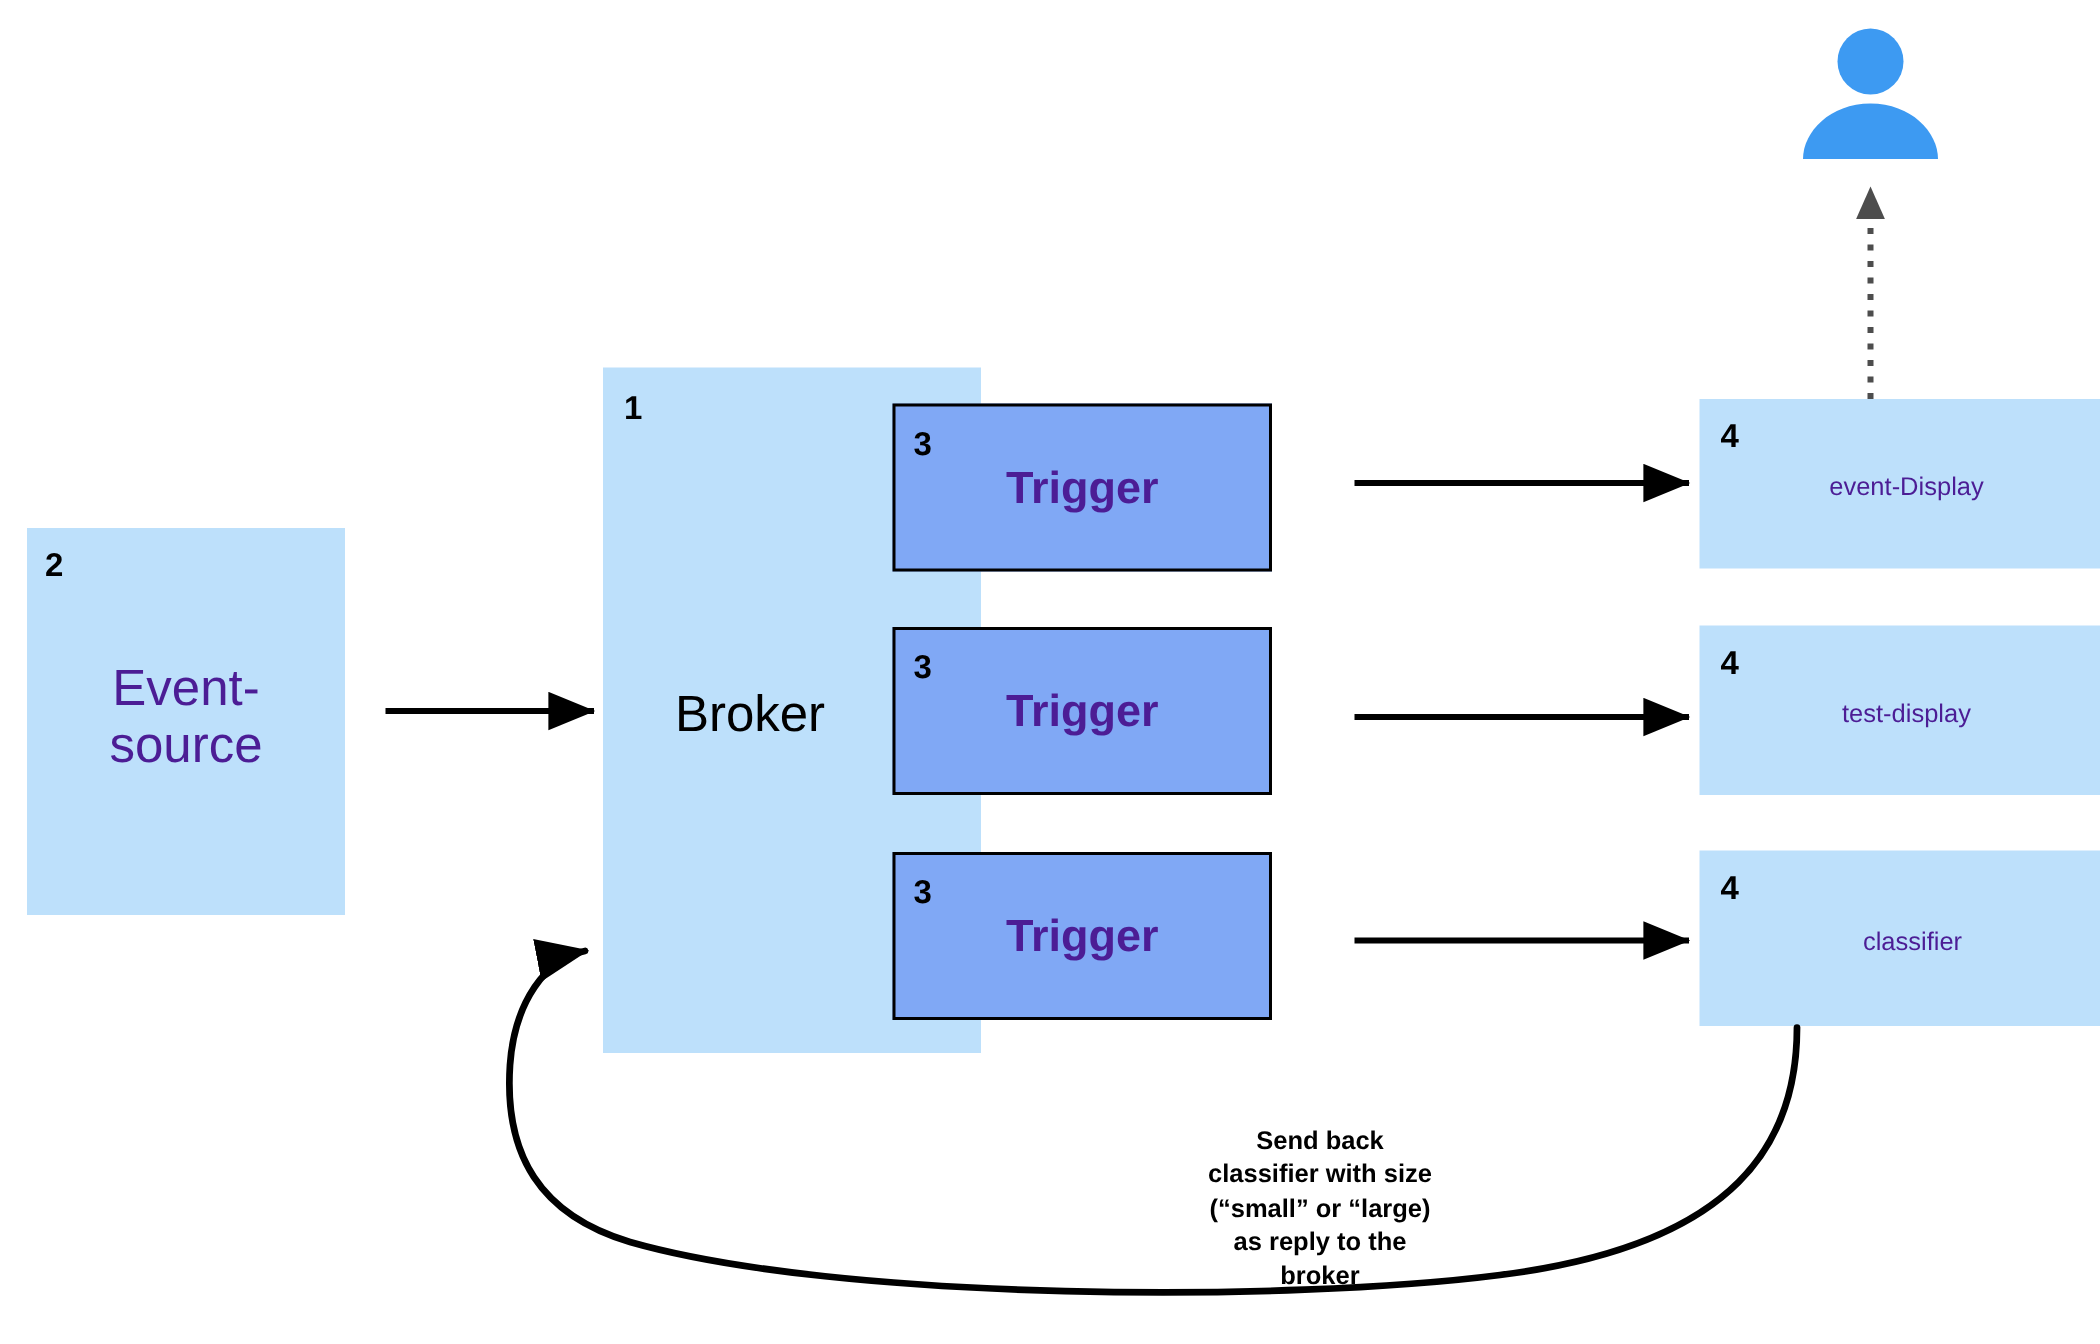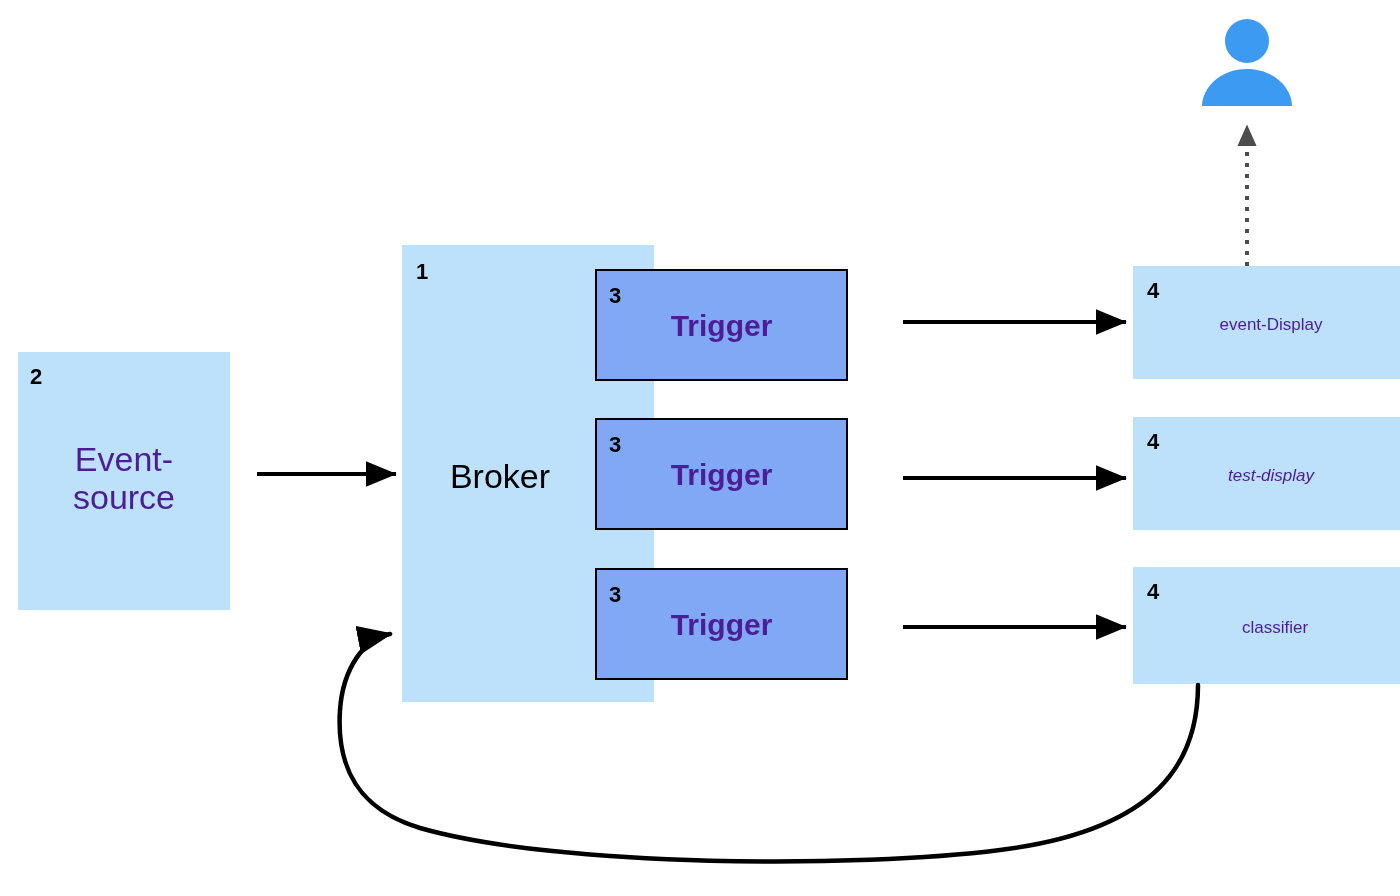--- a/index.html
+++ b/index.html
@@ -120,28 +120,33 @@
     <span class="lbl lbl-lg" style="top:38px;">Trigger</span>
   </div>
 
   <div class="box box-light" style="left:1133px; top:266px; width:267px; height:113px;">
     <span class="idx idx-lg" style="left:14px; top:14px;">4</span>
     <span class="lbl lbl-sm" style="top:49px; left:0; width:252px;">event-Display</span>
   </div>
 
   <div class="box box-light" style="left:1133px; top:417px; width:267px; height:113px;">
     <span class="idx idx-lg" style="left:14px; top:14px;">4</span>
-    <span class="lbl lbl-sm" style="top:49px; left:0; width:252px;font-style:italic;">test-display</span>
+    <span class="lbl lbl-sm" style="top:49px; left:0; width:252px;">test-display</span>
   </div>
 
   <div class="box box-light" style="left:1133px; top:567px; width:267px; height:117px;">
     <span class="idx idx-lg" style="left:14px; top:14px;">4</span>
     <span class="lbl lbl-sm" style="top:51px; left:4px; width:252px;">classifier</span>
   </div>
 
+  <div class="caption" style="left: 760px; top: 750px; width: 240px; white-space: pre-line;">Send back
+classifier with size
+(“small” or “large)
+as reply to the
+broker</div>
 
   <svg class="overlay" viewBox="0 0 1400 896">
     <defs>
       <marker id="arrowSolid" markerWidth="9" markerHeight="9" refX="7.6" refY="3.2" orient="auto" markerUnits="strokeWidth">
         <path d="M0,0 L7.8,3.2 L0,6.4 z" fill="#000000"></path>
       </marker>
       <marker id="arrowCurve" markerWidth="9" markerHeight="9" refX="7.2" refY="3.2" orient="auto" markerUnits="strokeWidth">
         <path d="M0,0 L7.8,3.2 L0,6.4 z" fill="#000000"></path>
       </marker>
       <marker id="arrowDotted" markerWidth="6.2" markerHeight="6.2" refX="5.0" refY="2.4" orient="auto" markerUnits="strokeWidth">

